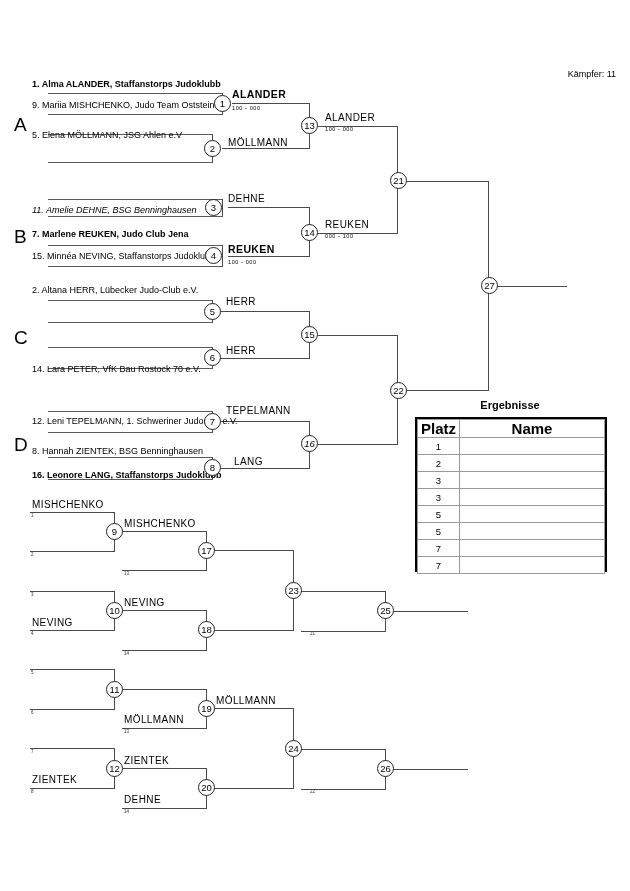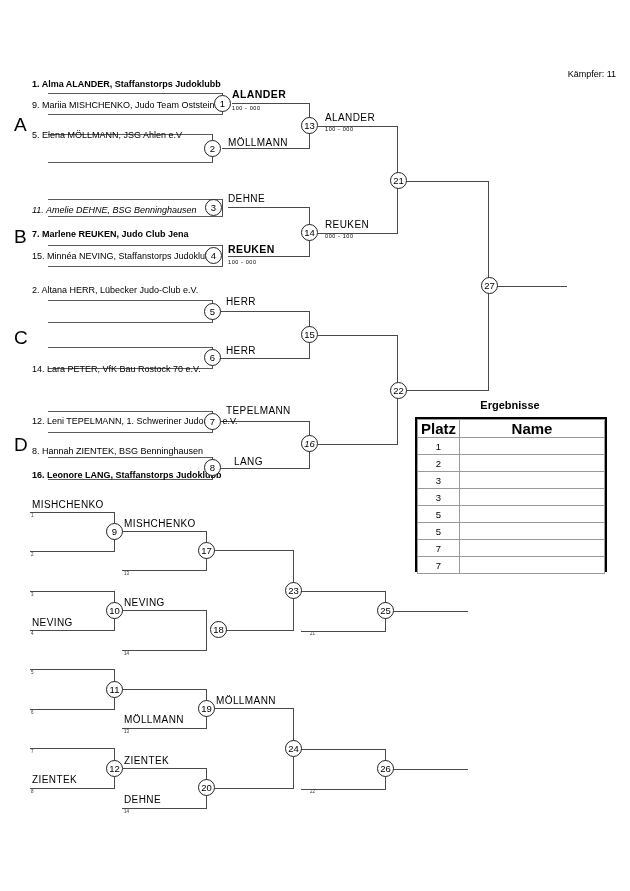--- a/index.html
+++ b/index.html
@@ -204,21 +204,21 @@
   <div class="hline" style="left:30px; top:630px; width:85px;"></div>
   <div class="vline" style="left:114px; top:591px; height:39px;"></div>
   <div class="mnum" style="left:106px; top:602px;">10</div>
   <div class="win" style="left:32px; top:617px;">NEVING</div>
   <div class="lbl" style="left:31px; top:592px;">3</div>
   <div class="lbl" style="left:31px; top:631px;">4</div>
 
   <div class="hline" style="left:122px; top:610px; width:85px;"></div>
   <div class="hline" style="left:122px; top:650px; width:85px;"></div>
   <div class="vline" style="left:206px; top:610px; height:40px;"></div>
-  <div class="mnum" style="left:198px; top:621px;margin-left:12px;">18</div>
+  <div class="mnum" style="left:198px; top:621px;">18</div>
   <div class="win" style="left:124px; top:597px;">NEVING</div>
   <div class="lbl" style="left:124px; top:651px;">14</div>
 
   <div class="hline" style="left:214px; top:550px; width:80px;"></div>
   <div class="hline" style="left:214px; top:630px; width:80px;"></div>
   <div class="vline" style="left:293px; top:550px; height:80px;"></div>
   <div class="mnum" style="left:285px; top:582px;">23</div>
   <div class="lbl" style="left:310px; top:631px;">21</div>
 
   <div class="hline" style="left:301px; top:591px; width:85px;"></div>

